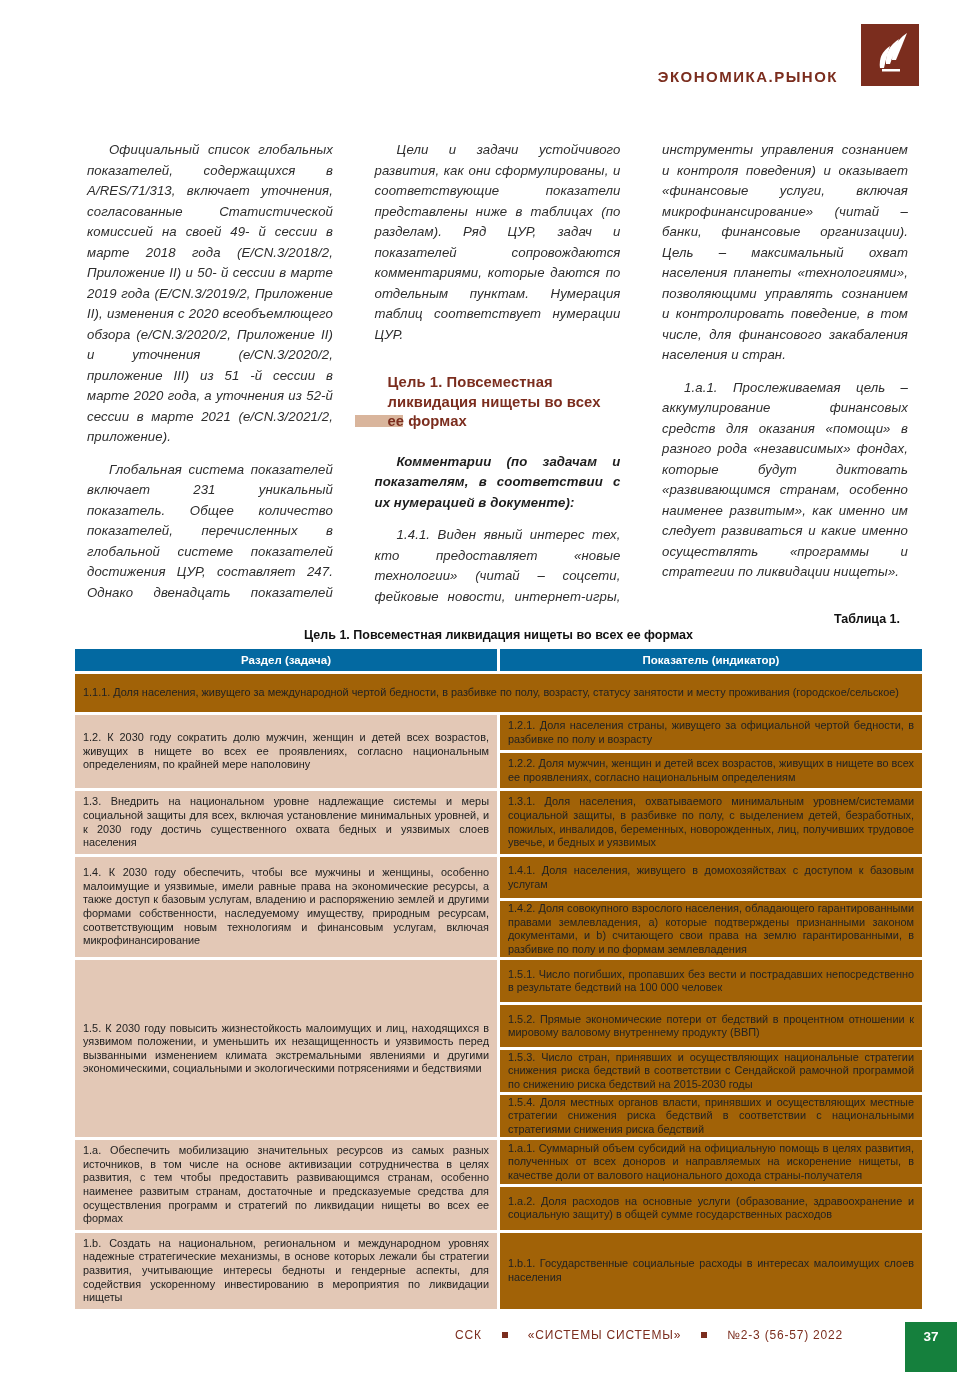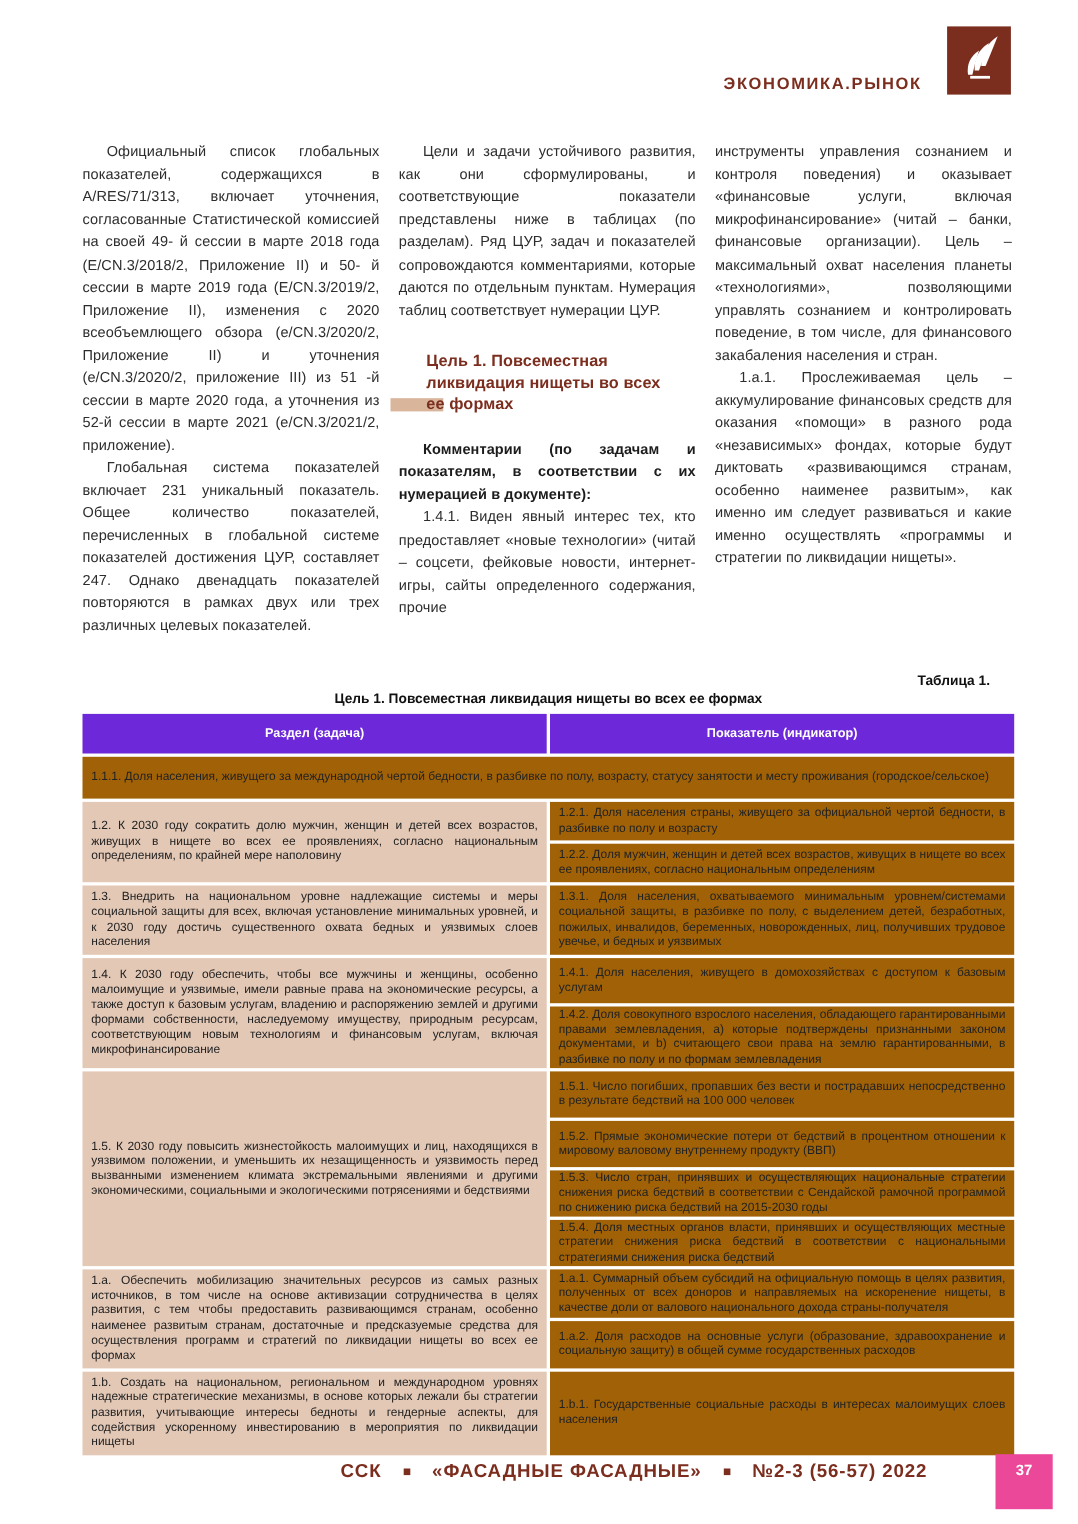--- a/index.html
+++ b/index.html
@@ -17,21 +17,21 @@
   .logo-box{
     position:absolute;top:24px;left:861px;width:58px;height:62px;
     background:#7b2d1e;display:flex;align-items:center;justify-content:center;
   }
   
   .columns{
     position:absolute;top:128px;left:75px;width:845px;height:478px;
     display:flex;justify-content:space-between;overflow:hidden;
   }
   .col{width:270px;font-size:13.2px;line-height:20.5px;text-align:justify;letter-spacing:0.1px;}
-  .col p{margin:0;text-indent:22px;}
+  .col p{margin:12px;text-indent:22px;font-style:italic;}
   .col p.noindent{text-indent:0;}
   .goal-heading{
     position:relative;margin:28px 0 20px 0;padding-left:25px;
     font-size:14.8px;line-height:19.5px;font-weight:bold;color:#7b2d1e;
     text-align:left;width:215px;
   }
   .goal-heading .hl{
     position:absolute;left:-8px;top:42px;width:48px;height:12px;
     background:#d9b59c;z-index:0;
   }
@@ -42,22 +42,22 @@
     position:absolute;top:612px;right:80px;
     font-size:12.5px;font-weight:bold;color:#111;
   }
   .table-title{
     position:absolute;top:628px;left:75px;width:847px;text-align:center;
     font-size:12.5px;font-weight:bold;color:#111;
   }
   .tbl{position:absolute;top:649px;left:75px;width:847px;background:#ffffff;}
   .tbl-head{display:flex;gap:3px;}
   .tbl-head .hcell{
-    flex:1;background:#6d28d9;color:#ffffff;font-weight:bold;
-    font-size:11.5px;height:36px;display:flex;align-items:center;justify-content:center;
+    flex:1;background:#0369a1;color:#ffffff;font-weight:bold;
+    font-size:11.5px;height:22px;display:flex;align-items:center;justify-content:center;
   }
   .grp{display:flex;gap:3px;margin-top:3px;align-items:stretch;}
   .task-cell{
     width:406px;background:#e3c8b6;padding:4px 8px;
     display:flex;align-items:center;
   }
   .ind-col{flex:1;display:flex;flex-direction:column;gap:3px;}
   .ind-cell{
     background:#a16207;padding:4px 8px;flex:1;
     display:flex;align-items:center;
@@ -66,26 +66,26 @@
     display:block;width:100%;
     font-size:10.9px;line-height:13.6px;color:#222;text-align:justify;
   }
   .mh28{min-height:20px;} .mh42{min-height:34px;} .mh56{min-height:48px;}
   .t1{min-height:38px;} .t2{min-height:50px;} .t3{min-height:54px;}
   .t4{min-height:80px;} .t5{min-height:142px;} .t6{min-height:70px;} .t7{min-height:70px;}
   
   .footer-line{
     position:absolute;top:1328px;right:137px;
     display:flex;align-items:center;gap:20px;
-    font-size:17px;letter-spacing:0.8px;color:#7b2d1e;font-weight:bold;
+    font-size:12px;letter-spacing:0.8px;color:#7b2d1e;font-weight:normal;
   }
   .sq{width:6px;height:6px;background:#7b2d1e;display:inline-block;}
   .page-box{
     position:absolute;top:1322px;left:905px;width:52px;height:50px;
-    background:#ec4899;color:#ffffff;font-weight:bold;font-size:13.5px;
+    background:#15803d;color:#ffffff;font-weight:bold;font-size:13.5px;
     display:flex;justify-content:center;padding-top:7px;box-sizing:border-box;
   }
 </style>
 </head>
 <body>
 
 <div class="masthead-label">ЭКОНОМИКА.РЫНОК</div>
 <div class="logo-box">
   <span>
     <svg width="40" height="46" viewBox="0 0 40 46">
@@ -215,19 +215,19 @@
       <div class="ind-cell">
           <span class="cell-text">1.b.1. Государственные социальные расходы в интересах малоимущих слоев населения</span>
         </div>
     </div>
   </div>
 </div>
 
 <div class="footer-line">
   <span>ССК</span>
   <span class="sq"></span>
-  <span>«ФАСАДНЫЕ ФАСАДНЫЕ»</span>
+  <span>«СИСТЕМЫ СИСТЕМЫ»</span>
   <span class="sq"></span>
   <span>№2-3 (56-57) 2022</span>
 </div>
 <div class="page-box">
   <span>37</span>
 </div>
 
 </body></html>

